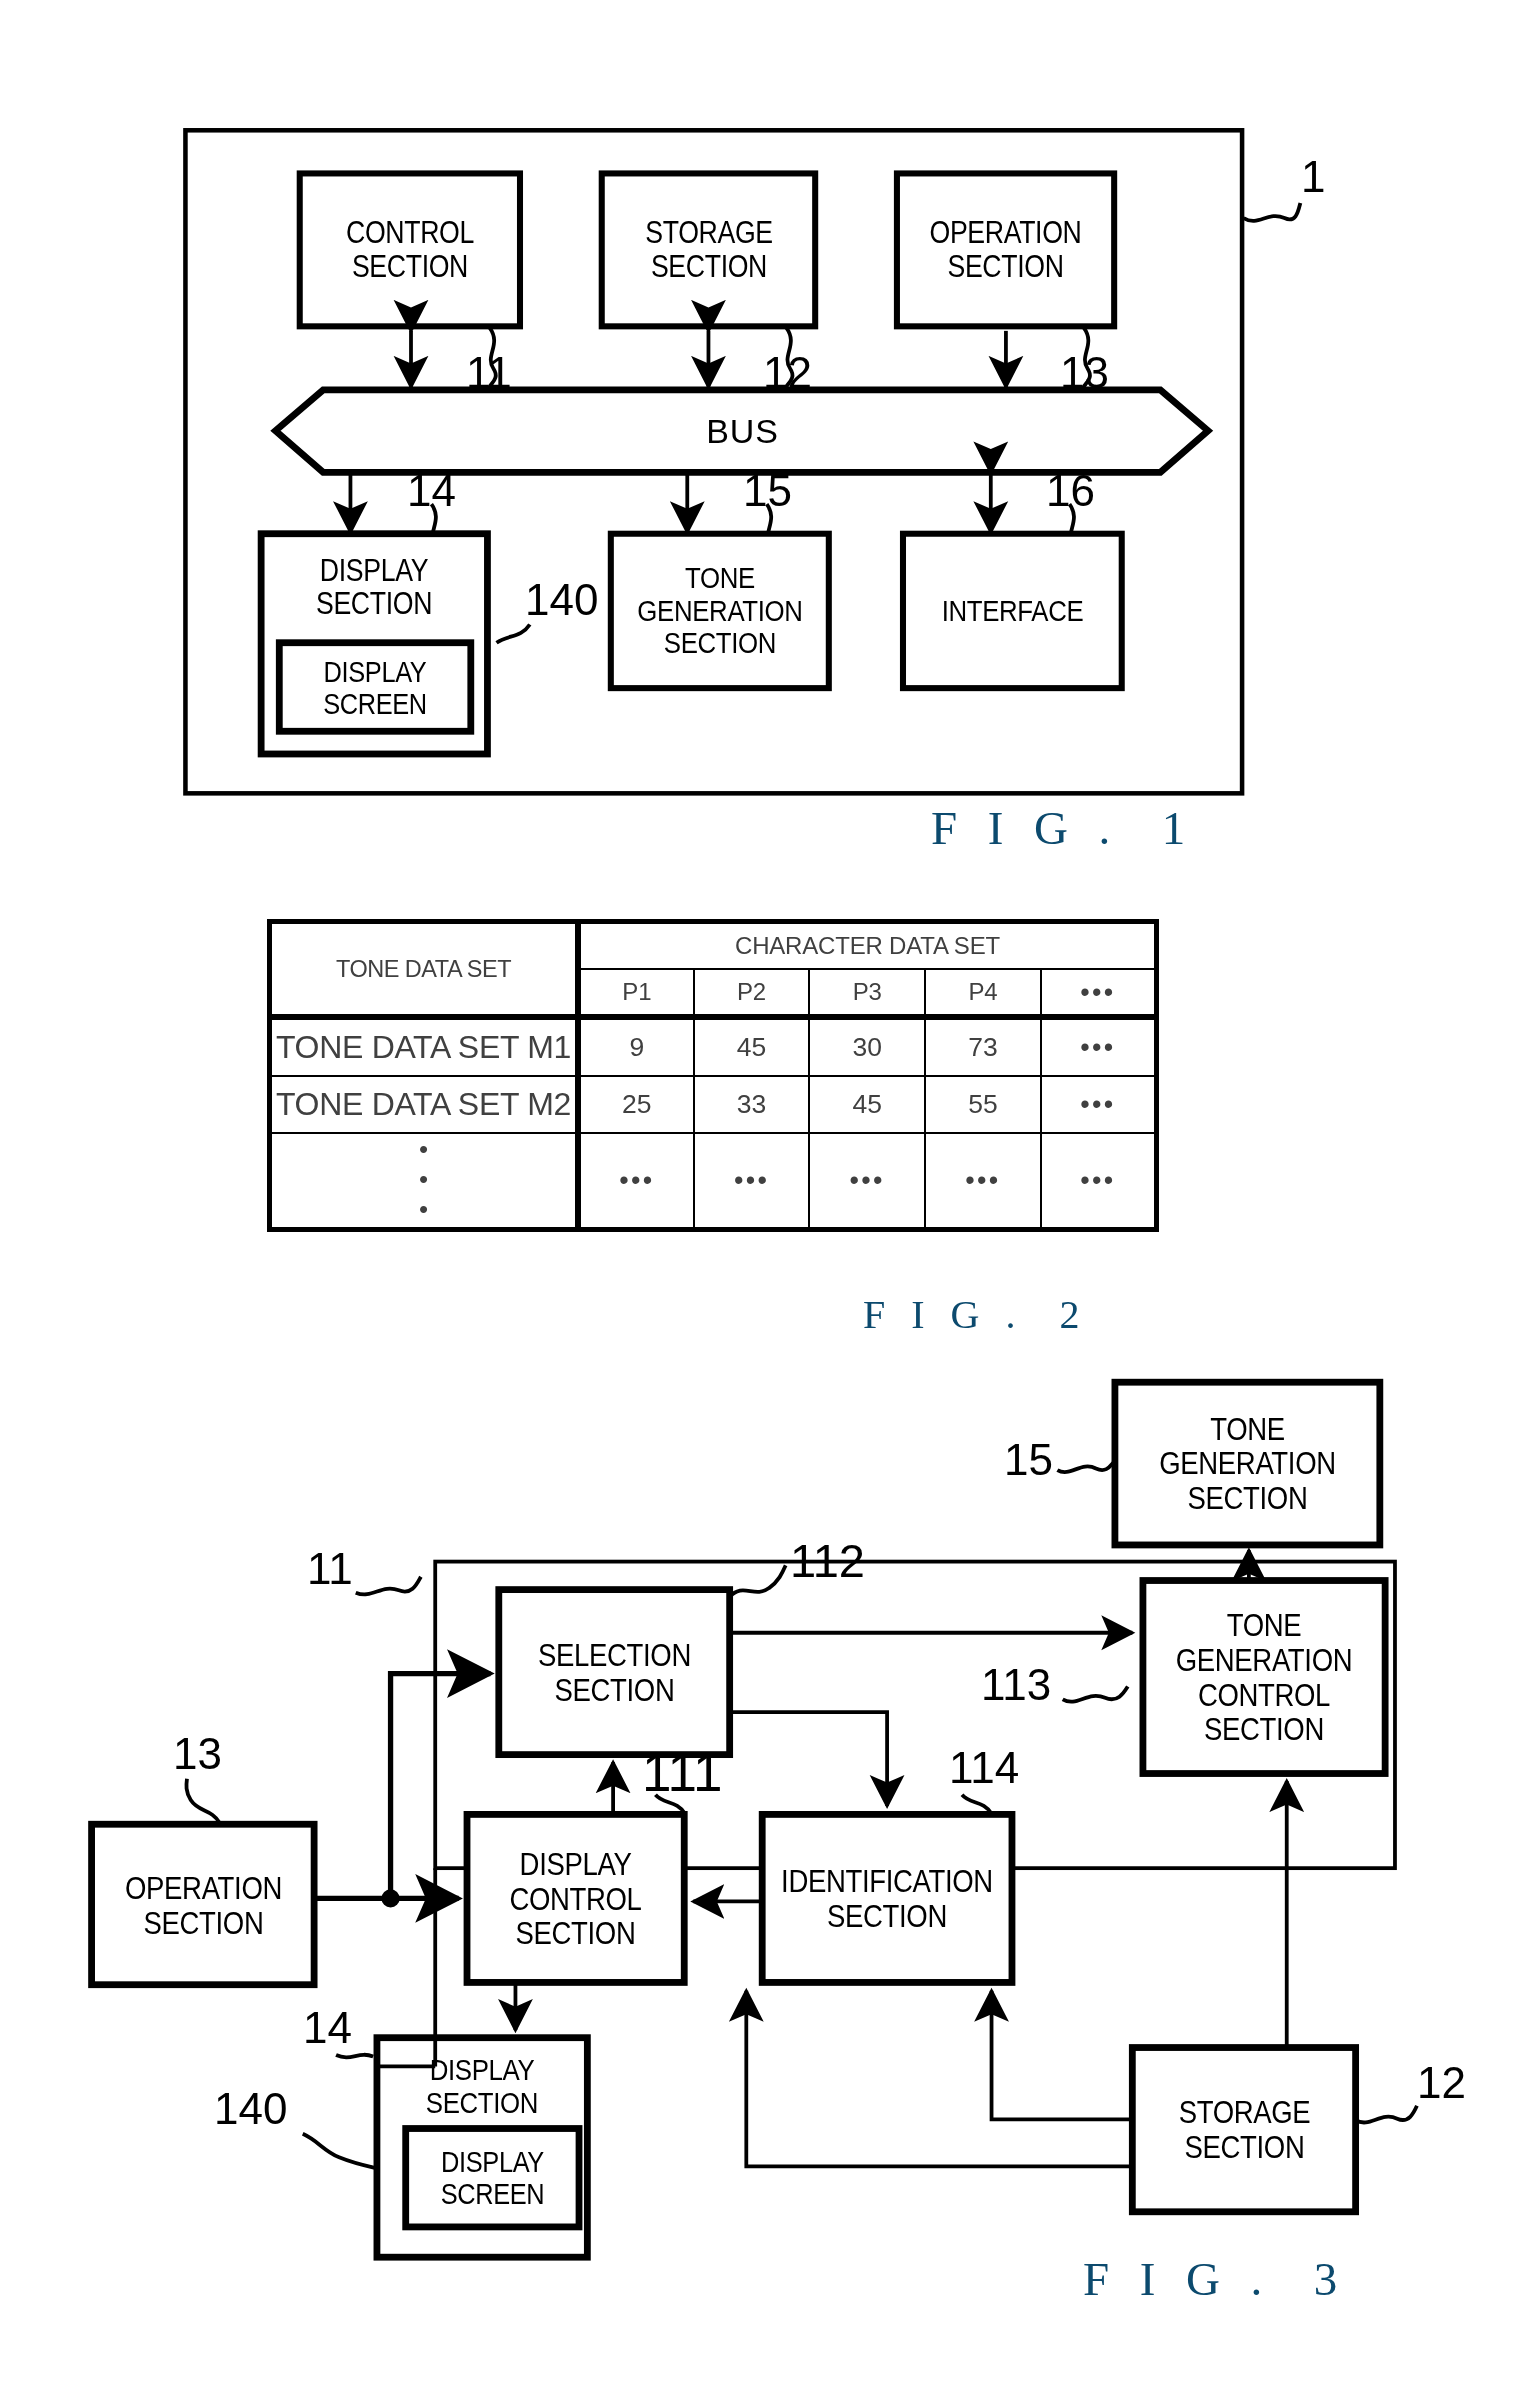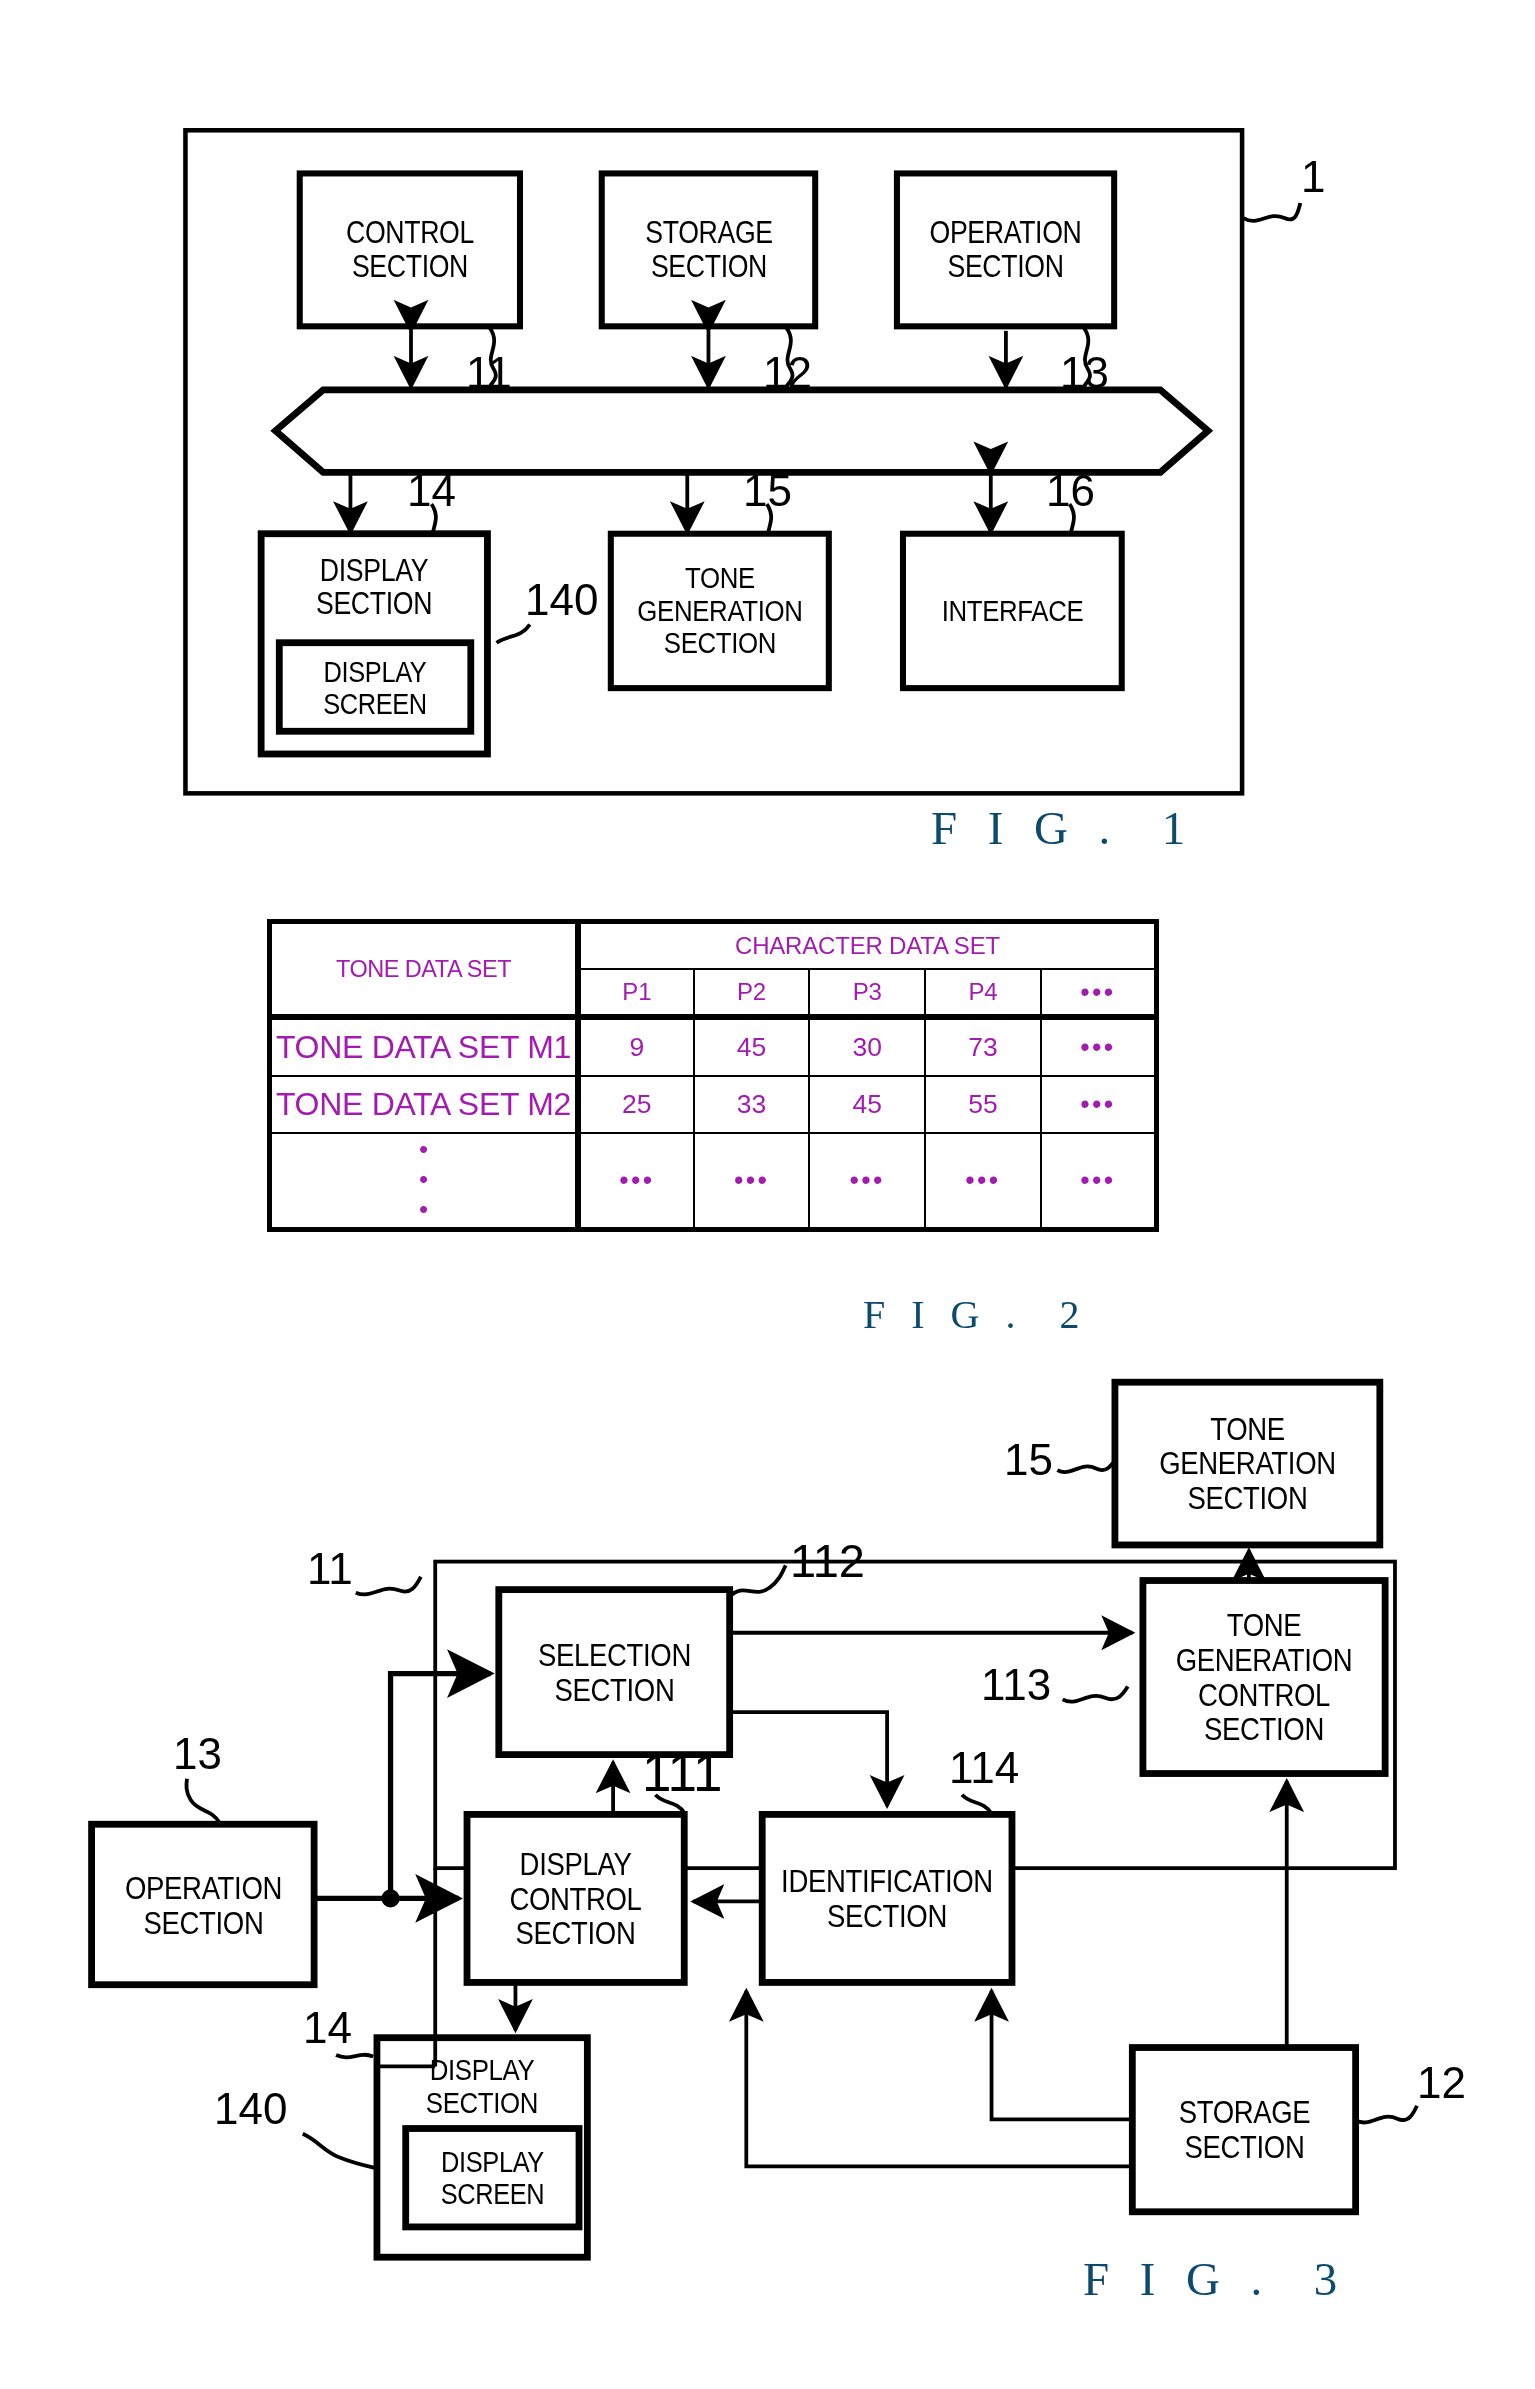--- a/index.html
+++ b/index.html
@@ -64,21 +64,21 @@
     letter-spacing: 0.20em;
     line-height: 1;
     white-space: pre;
   }
   
   #fig2-table {
     position: absolute;
     border-collapse: collapse;
     table-layout: fixed;
     font-family: "Liberation Sans", sans-serif;
-    color: #a21caf;
+    color: #404040;
   }
   #fig2-table td, #fig2-table th {
     border: 2.3px solid #000;
     text-align: center;
     vertical-align: middle;
     font-weight: 400;
     padding: 0;
   }
   .t-outer-l { border-left-width: 5.3px !important; }
   .t-outer-r { border-right-width: 5.3px !important; }
@@ -209,20 +209,21 @@
     </g>
   </svg>
 
   <div class="boxlabel cond" style="left:300px; top:173px; width:220px; height:153px; font-size:31px;">CONTROL
 SECTION</div>
   <div class="boxlabel cond" style="left:602px; top:173px; width:214px; height:153px; font-size:31px;">STORAGE
 SECTION</div>
   <div class="boxlabel cond" style="left:897px; top:173px; width:217px; height:153px; font-size:31px;">OPERATION
 SECTION</div>
 
+  <div class="boxlabel" style="left:276px; top:390px; width:933px; height:83px; font-size:34px; letter-spacing:0.8px;">BUS</div>
 
   <div class="boxlabel cond" style="left:261px; top:541px; width:226px; height:92px; font-size:31px;">DISPLAY
 SECTION</div>
   <div class="boxlabel cond" style="left:279px; top:643px; width:192px; height:89px; font-size:29.5px;">DISPLAY
 SCREEN</div>
   <div class="boxlabel cond" style="left:611px; top:534px; width:218px; height:154px; font-size:30px;">TONE
 GENERATION
 SECTION</div>
   <div class="boxlabel cond" style="left:903px; top:534px; width:219px; height:154px; font-size:30px;">INTERFACE</div>
 

